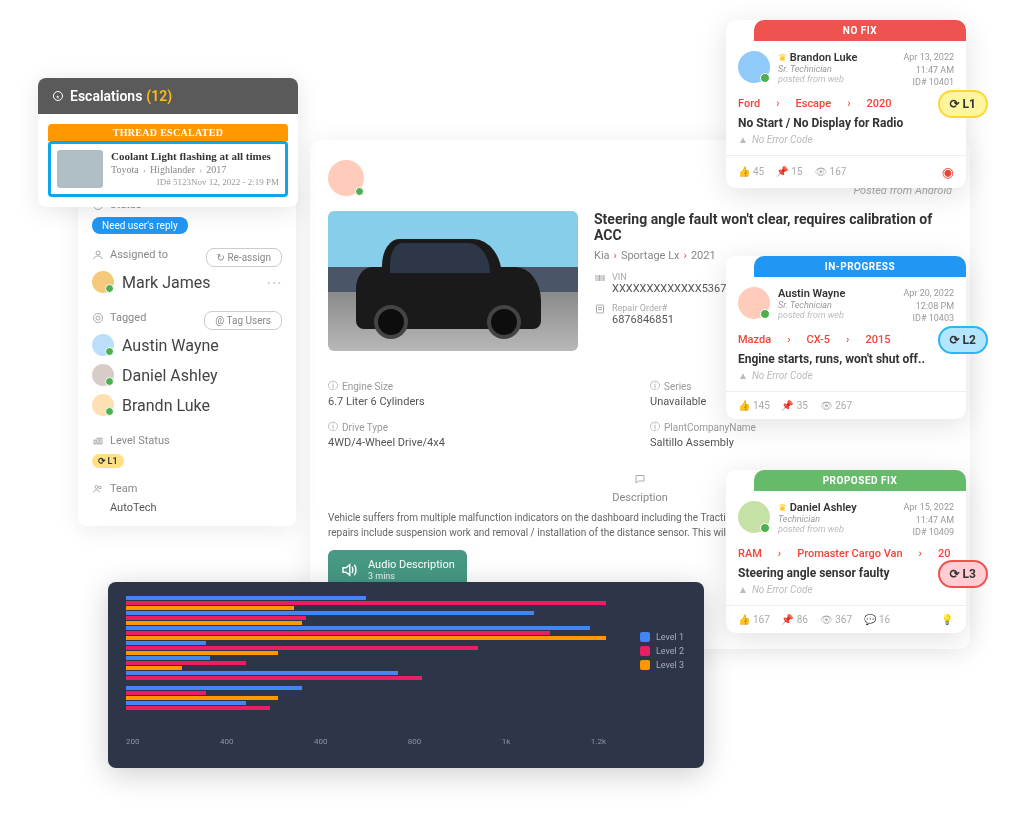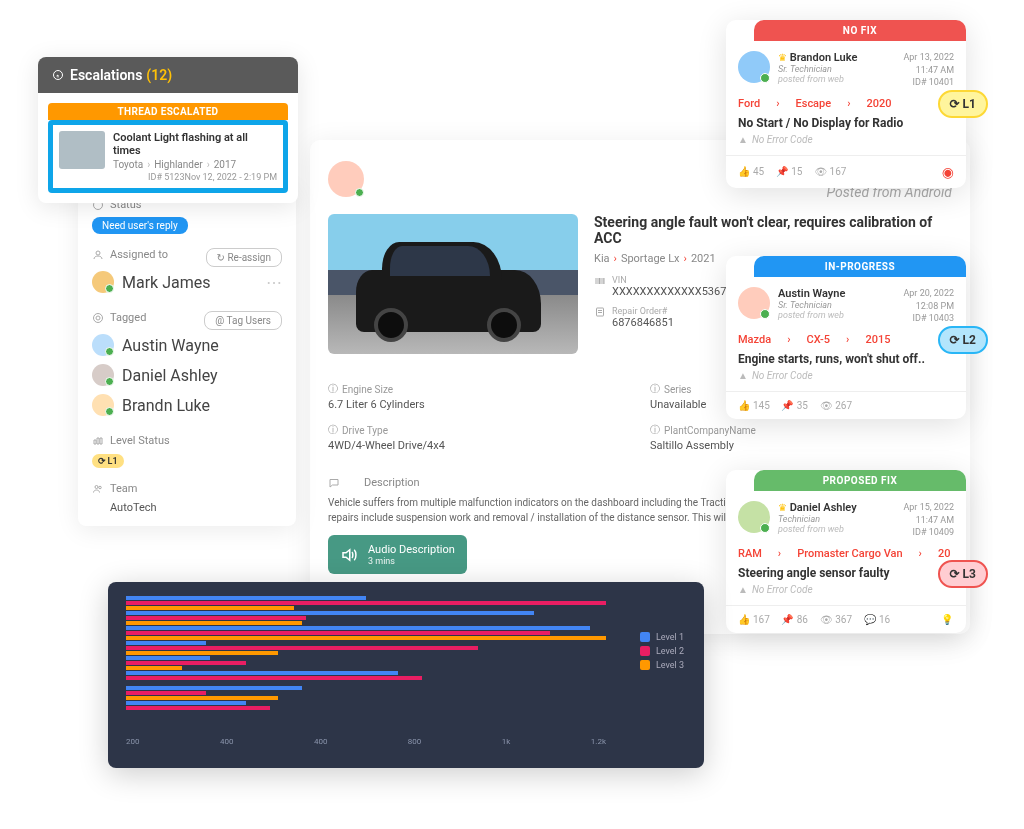--- a/index.html
+++ b/index.html
@@ -1,23 +1,23 @@
 <!DOCTYPE html>
 <html><head>
 <meta charset="utf-8">
 <style>
 * { box-sizing: border-box; margin: 0; padding: 0; }
 body { font-family: -apple-system, BlinkMacSystemFont, "Segoe UI", Roboto, sans-serif; background: #fff; width: 1024px; height: 829px; position: relative; overflow: hidden; }
 .card { background: #fff; border-radius: 8px; box-shadow: 0 4px 24px rgba(0,0,0,0.1); }
-.escalations { position: absolute; top: 57px; left: 38px; width: 260px; z-index: 5; }
+.escalations { position: absolute; top: 78px; left: 38px; width: 260px; z-index: 5; }
 .esc-header { background: #5a5a5a; color: #fff; padding: 10px 14px; border-radius: 8px 8px 0 0; display: flex; align-items: center; font-size: 14px; font-weight: 600; }
 .esc-header .count { color: #ffc107; margin-left: 4px; }
-.esc-body { padding: 10px; }
+.esc-body { padding: 10px; font-family: Liberation Serif, serif; }
 .thread-badge { background: #ff9800; color: #fff; text-align: center; font-size: 10px; font-weight: 700; padding: 3px; border-radius: 4px 4px 0 0; letter-spacing: 0.3px; }
-.thread-item { border: 5px solid #0ea5e9; border-radius: 4px; padding: 6px; display: flex; gap: 8px; }
+.thread-item { border: 3px solid #0ea5e9; border-radius: 4px; padding: 6px; display: flex; gap: 8px; }
 .thumb { width: 46px; height: 38px; background: #b0bec5; border-radius: 3px; flex-shrink: 0; }
 .thread-info { flex: 1; font-size: 11px; }
 .thread-title { font-weight: 600; color: #333; }
 .breadcrumb { font-size: 10px; color: #888; display: flex; align-items: center; gap: 4px; margin-top: 2px; }
 .breadcrumb .sep { color: #bbb; }
 .thread-meta { display: flex; justify-content: flex-end; font-size: 9px; color: #999; margin-top: 2px; }
 .sidebar { position: absolute; top: 186px; left: 78px; width: 218px; background: #fff; border-radius: 8px; box-shadow: 0 4px 24px rgba(0,0,0,0.08); padding: 12px 14px; font-size: 12px; z-index: 3; }
 .sidebar .section { margin-bottom: 14px; }
 .sidebar .sec-label { color: #888; font-size: 11px; display: flex; align-items: center; gap: 6px; margin-bottom: 6px; }
 .pill { display: inline-block; padding: 3px 10px; border-radius: 8px; font-size: 10px; }
@@ -27,40 +27,40 @@
 .user-list { list-style: none; }
 .user-list li { display: flex; align-items: center; gap: 8px; padding: 4px 0; font-size: 16px; color: #444; }
 .avatar { width: 22px; height: 22px; border-radius: 50%; background: #f5c97a; position: relative; }
 .avatar::after { content: ""; position: absolute; bottom: 0; right: 0; width: 7px; height: 7px; background: #4caf50; border: 1px solid #fff; border-radius: 50%; }
 .level-badge { background: #ffe082; color: #333; font-size: 9px; padding: 2px 6px; border-radius: 10px; display: inline-flex; align-items: center; gap: 2px; font-weight: 600; }
 .main-panel { position: absolute; top: 140px; left: 310px; width: 660px; background: #fff; border-radius: 10px; box-shadow: 0 4px 28px rgba(0,0,0,0.08); padding: 18px; z-index: 2; }
 .author { display: flex; align-items: center; gap: 10px; margin-bottom: 14px; justify-content: space-between; }
 .author .avatar { width: 36px; height: 36px; background: #ffccbc; }
 .author-name { font-size: 13px; font-weight: 700; color: #333; }
 .author-role { font-size: 10px; color: #888; }
-.author-src { font-size: 14px; color: #aaa; font-style: italic; }
+.author-src { font-size: 11px; color: #aaa; font-style: italic; }
 .row { display: flex; gap: 16px; }
 .vehicle-img { width: 250px; height: 140px; background: linear-gradient(180deg, #87ceeb 0%, #87ceeb 40%, #4a5568 40%, #4a5568 58%, #8a8a8a 58%, #b8b8b8 100%); border-radius: 6px; position: relative; flex-shrink: 0; }
 .car-body { position: absolute; bottom: 22px; left: 28px; width: 185px; height: 62px; background: #1a1a1a; border-radius: 16px 26px 8px 8px / 22px 34px 8px 8px; }
 .car-body::before { content: ""; position: absolute; top: -28px; left: 26px; width: 120px; height: 38px; background: #1a1a1a; border-radius: 18px 30px 0 0 / 28px 40px 0 0; }
 .car-window { position: absolute; top: -24px; left: 34px; width: 100px; height: 30px; background: #2d3748; border-radius: 12px 22px 0 0 / 22px 30px 0 0; }
 .car-wheel { position: absolute; bottom: -10px; width: 34px; height: 34px; background: #0d0d0d; border-radius: 50%; border: 4px solid #444; }
 .car-wheel.front { right: 20px; } .car-wheel.rear { left: 18px; }
 .vehicle-info { flex: 1; }
 .issue-title { font-size: 14px; font-weight: 700; color: #333; margin-bottom: 6px; }
 .bc2 { font-size: 11px; color: #888; display: flex; gap: 4px; margin-bottom: 10px; }
 .bc2 .sep { color: #f44336; }
 .meta-row { display: flex; align-items: flex-start; gap: 6px; font-size: 11px; color: #666; margin-bottom: 8px; }
 .meta-label { font-size: 9px; color: #aaa; }
 .meta-val { font-size: 11px; color: #555; }
 .specs { display: grid; grid-template-columns: 1fr 1fr; gap: 12px 20px; margin-top: 16px; padding: 12px 0; }
 .spec-item .spec-label { font-size: 10px; color: #999; display: flex; align-items: center; gap: 4px; }
 .spec-item .spec-val { font-size: 11px; color: #555; margin-top: 2px; }
 .desc-section { margin-top: 12px; }
-.desc-label { font-size: 11px; color: #888; display: flex; align-items: center; gap: 24px; margin-bottom: 6px; }
+.desc-label { font-size: 11px; color: #888; display: flex; align-items: center; gap: 6px; margin-bottom: 6px; flex-direction: column; }
 .desc-text { font-size: 10px; color: #666; line-height: 1.5; }
 .audio-chip { background: #479984; color: #fff; border-radius: 6px; padding: 8px 12px; display: inline-flex; align-items: center; gap: 10px; margin-top: 10px; font-size: 11px; }
 .audio-chip .dur { font-size: 9px; opacity: 0.9; }
 .error-code { margin-top: 10px; font-size: 10px; display: flex; align-items: center; gap: 6px; }
 .error-code .code { color: #f44336; font-weight: 600; }
 .error-code .msg { color: #777; }
 .tag-row { margin-top: 8px; font-size: 10px; color: #888; display: flex; align-items: center; gap: 4px; }
 .ticket { position: absolute; width: 240px; background: #fff; border-radius: 10px; box-shadow: 0 6px 30px rgba(0,0,0,0.12); z-index: 6; font-size: 11px; }
 .ticket-header { color: #fff; text-align: center; font-size: 10px; font-weight: 700; padding: 5px; border-radius: 10px 10px 0 0; letter-spacing: 0.5px; margin-left: 28px; }
 .ticket-header.red { background: #ef5350; }

